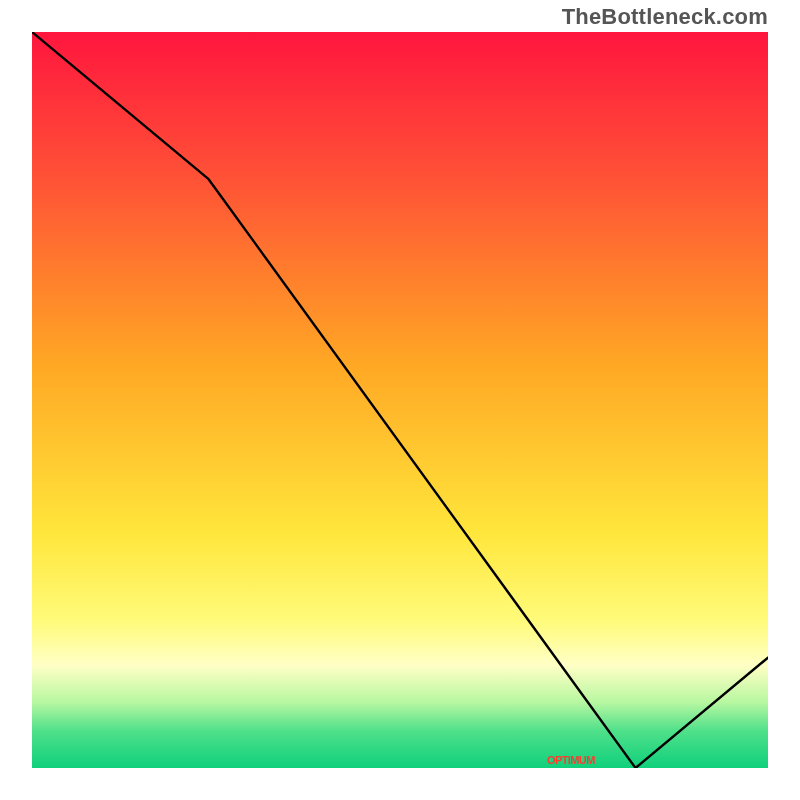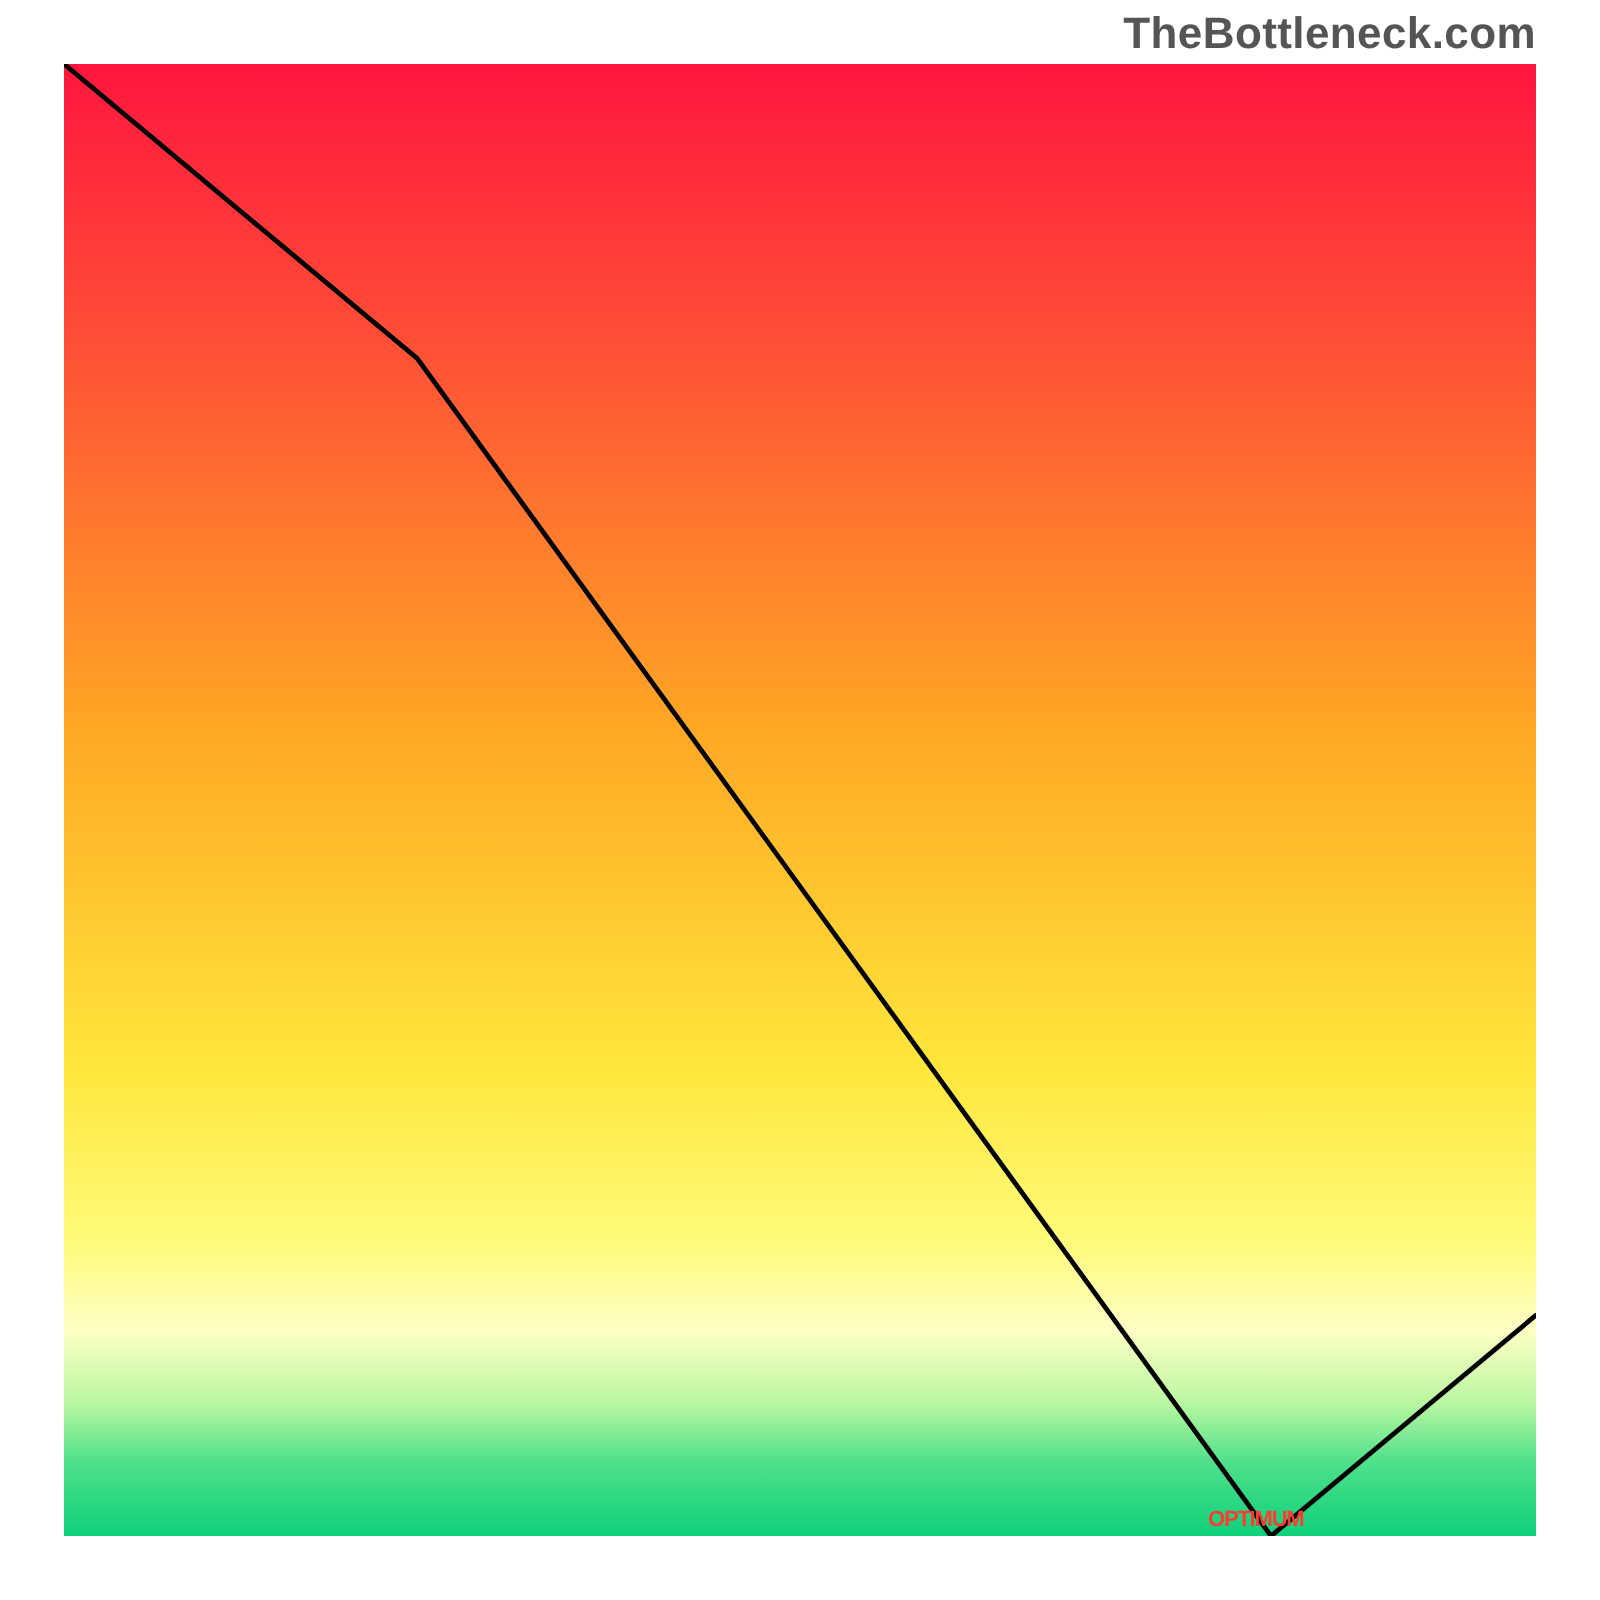--- a/index.html
+++ b/index.html
@@ -79,16 +79,16 @@
             <stop offset="100%" stop-color="#0fd07b"></stop>
           </linearGradient>
       </defs>
       <rect x="0" y="0" width="736" height="736" fill="url(#bg)"></rect>
     </svg>
 
     <svg class="line" viewBox="0 0 736 736" preserveAspectRatio="none">
       <path id="series-path" fill="none" stroke-width="2.4" stroke-linejoin="round" stroke-linecap="round" stroke="#000000" d="M0.0 0.0 L176.6 147.2 L603.5 736.0 L736.0 625.6"></path>
     </svg>
 
-    <div id="x-marker" class="tick-label" style="left: 572px; top: 722px; color: rgb(255, 58, 47);">OPTIMUM</div>
+    <div id="x-marker" class="tick-label" style="left: 515px; top: 722px; color: rgb(255, 58, 47);">OPTIMUM</div>
   </div>
 
 </div>
 
 </body></html>

